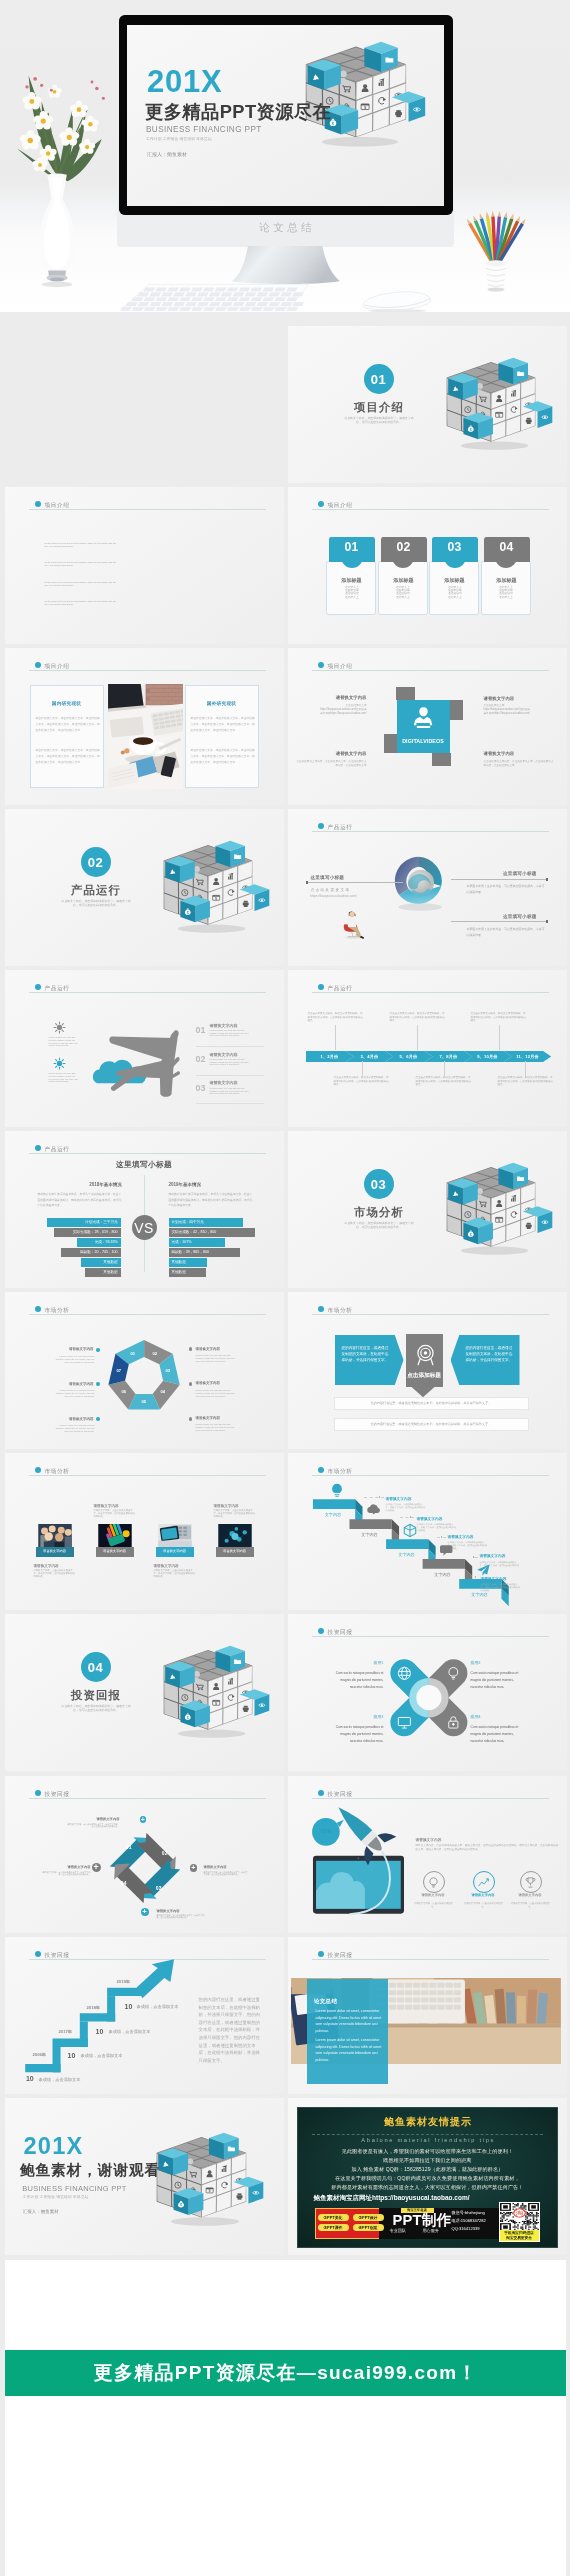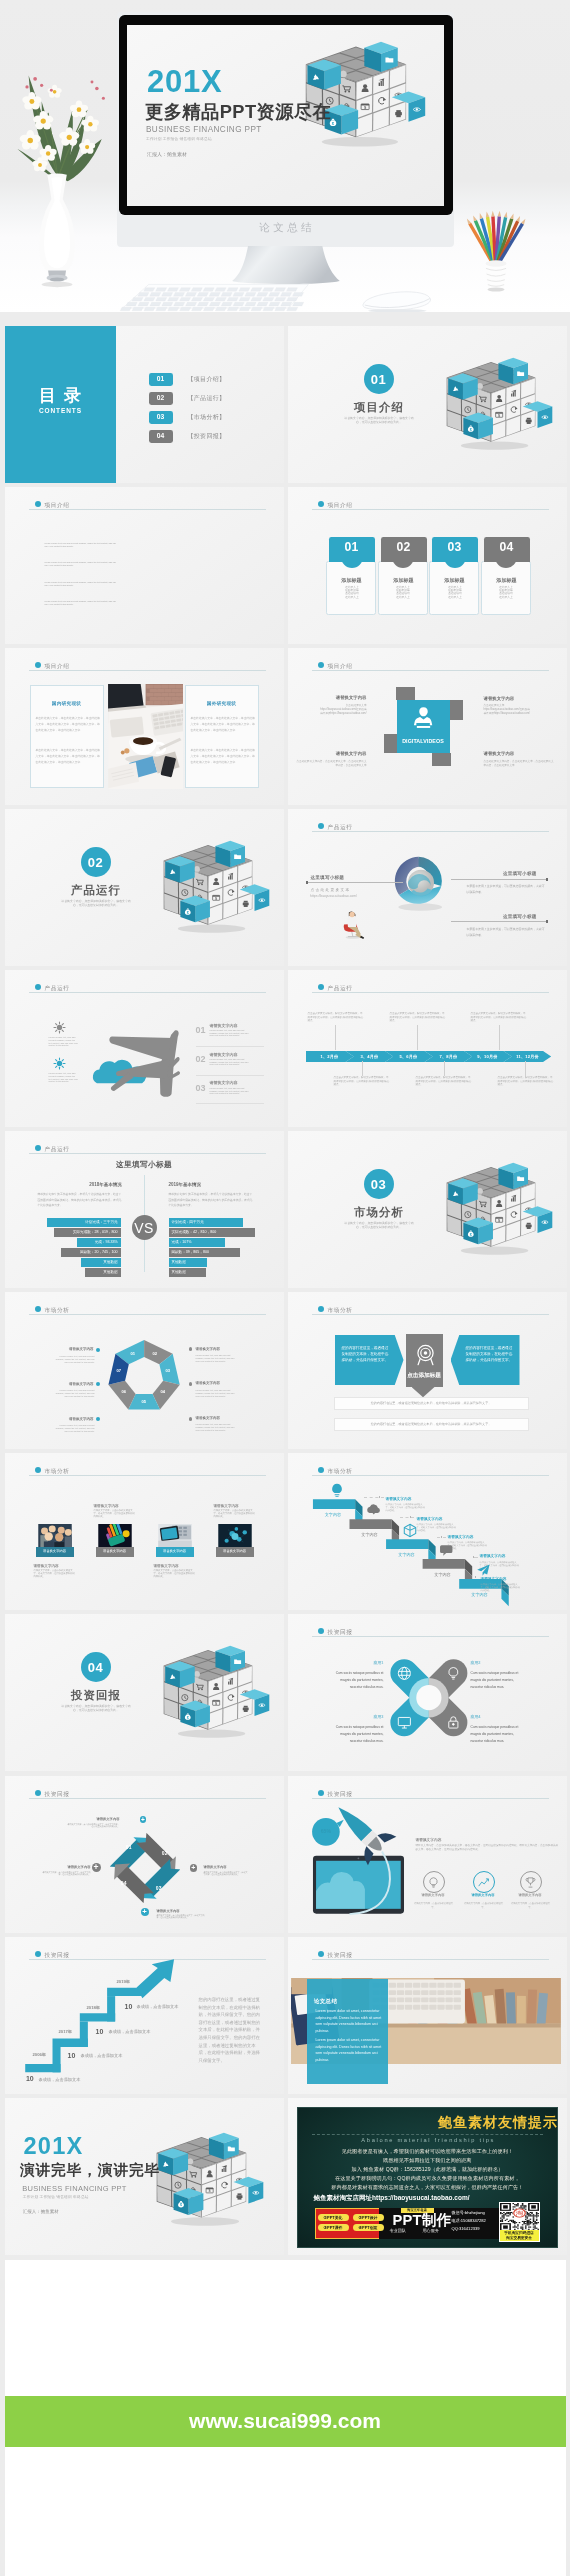--- a/index.html
+++ b/index.html
@@ -410,37 +410,20 @@
       </div>
       <div class="abs" style="left:358px;top:288px;width:77px;height:24.4px">
         <svg viewBox="0 0 94 30" width="77" height="24.4">
           <path d="M6,20 C10,6 78,-2 88,12 C94,21 66,28 34,27 C14,26.4 4,25 6,20 Z" fill="#fcfdfe" stroke="#e3e6ea" stroke-width="0.9"></path>
           <path d="M8,21 C30,27 70,24 88,13" fill="none" stroke="#d8dce0" stroke-width="0.8"></path>
           <ellipse cx="48" cy="28" rx="36" ry="2" fill="#e6e9ec"></ellipse>
         </svg>
       </div>
     </div>
 <div class="grid" style="position:absolute;left:4.5px;top:326px;width:561px;height:1929px">
-      <div class="slide" style="left:0px;top:0px">
-        <div class="abs" style="left:0;top:0;width:111px;height:157px;background:#2fa7c6"></div>
-        <div class="" style="position:absolute;left:0;top:58px;width:111px;text-align:center;color:#fff;font-size:17px;font-weight:bold;letter-spacing:1.6px;text-indent:1.6px">目 录</div>
-        <div class="" style="position:absolute;left:0;top:81px;width:111px;text-align:center;color:#fff;font-size:6.5px;font-weight:bold;letter-spacing:0.9px;text-indent:0.9px">CONTENTS</div>
-        <div class="abs" style="left:144px;top:47px;width:24px;height:12.5px;border-radius:2.4px;background:#2fa7c6"></div>
-        <div class="" style="position:absolute;left:144px;top:47px;width:24px;height:12.5px;line-height:12.5px;text-align:center;color:#fff;font-size:6.7px;font-weight:bold">01</div>
-        <div class="" style="position:absolute;left:183px;top:47px;color:#8a8a8a;font-size:6px;line-height:12.5px;letter-spacing:0.3px">【项目介绍】</div>
-        <div class="abs" style="left:144px;top:66px;width:24px;height:12.5px;border-radius:2.4px;background:#7b7b7b"></div>
-        <div class="" style="position:absolute;left:144px;top:66px;width:24px;height:12.5px;line-height:12.5px;text-align:center;color:#fff;font-size:6.7px;font-weight:bold">02</div>
-        <div class="" style="position:absolute;left:183px;top:66px;color:#8a8a8a;font-size:6px;line-height:12.5px;letter-spacing:0.3px">【产品运行】</div>
-        <div class="abs" style="left:144px;top:85px;width:24px;height:12.5px;border-radius:2.4px;background:#2fa7c6"></div>
-        <div class="" style="position:absolute;left:144px;top:85px;width:24px;height:12.5px;line-height:12.5px;text-align:center;color:#fff;font-size:6.7px;font-weight:bold">03</div>
-        <div class="" style="position:absolute;left:183px;top:85px;color:#8a8a8a;font-size:6px;line-height:12.5px;letter-spacing:0.3px">【市场分析】</div>
-        <div class="abs" style="left:144px;top:104px;width:24px;height:12.5px;border-radius:2.4px;background:#7b7b7b"></div>
-        <div class="" style="position:absolute;left:144px;top:104px;width:24px;height:12.5px;line-height:12.5px;text-align:center;color:#fff;font-size:6.7px;font-weight:bold">04</div>
-        <div class="" style="position:absolute;left:183px;top:104px;color:#8a8a8a;font-size:6px;line-height:12.5px;letter-spacing:0.3px">【投资回报】</div>
-      </div>
       <div class="slide" style="left:283px;top:0px">
         <div class="abs" style="left:158px;top:31px;width:107px;height:102px">
           <svg viewBox="11.0 5.0 152.0 145.0" width="100%%" height="100%%" preserveAspectRatio="none">
             <ellipse cx="80" cy="131" rx="48" ry="6" fill="#d8d8d8"></ellipse>
             <polygon points="75.0,12.0 138.0,34.2 75.0,56.4 12.0,34.2" fill="#7b7b7b"></polygon>
             <polygon points="75.0,56.4 138.0,34.2 138.0,103.2 75.0,125.4" fill="#9c9c9c"></polygon>
             <polygon points="75.0,56.4 12.0,34.2 12.0,103.2 75.0,125.4" fill="#6b6b6b"></polygon>
             <polygon points="75.0,13.1 94.9,19.4 75.0,25.7 55.1,19.4" fill="#a3a3a3"></polygon>
             <polygon points="96.0,20.5 115.9,26.8 96.0,33.1 76.1,26.8" fill="#a3a3a3"></polygon>
             <polygon points="117.0,27.9 136.9,34.2 117.0,40.5 97.1,34.2" fill="#a3a3a3"></polygon>
@@ -1968,28 +1951,28 @@
             <polygon points="56.7,98.8 77.7,91.4 77.7,114.4 56.7,121.8" fill="#3fadcb"></polygon>
             <polygon points="56.7,98.8 35.7,91.4 35.7,114.4 56.7,121.8" fill="#1f87a6"></polygon>
             <g transform="translate(46.2,106.6) scale(0.95)" fill="#ffffff" color="#ffffff">
               <path d="M-1,-4.6 L1,-4.6 L1.9,-2.9 L-1.9,-2.9 Z"></path>
               <path d="M-2,-2.7 C-5.3,-0.5 -5.4,5 0,5 C5.4,5 5.3,-0.5 2,-2.7 Z"></path>
               <text x="0" y="3.1" font-size="5.6" text-anchor="middle" fill="#2fa7c6" font-family="Liberation Sans,sans-serif" font-weight="bold">$</text>
             </g>
           </svg>
         </div>
         <div class="" style="position:absolute;left:19px;top:36px;color:#2fa7c6;font-size:23.6px;line-height:24.4px;font-weight:bold;letter-spacing:1.2px">201X</div>
-        <div class="" style="position:absolute;left:15.4px;top:64px;color:#3c3c3c;font-size:14.7px;line-height:16px;font-weight:bold;letter-spacing:0.9px">演讲完毕，演讲完毕</div>
+        <div class="" style="position:absolute;left:15.4px;top:64px;color:#3c3c3c;font-size:14.7px;line-height:16px;font-weight:bold;letter-spacing:0.9px">鲍鱼素材，谢谢观看</div>
         <div class="" style="position:absolute;left:17.7px;top:87px;color:#8d8d8d;font-size:7.5px;line-height:8.6px;letter-spacing:0.3px">BUSINESS FINANCING PPT</div>
         <div class="" style="position:absolute;left:18.3px;top:97px;color:#a9a9a9;font-size:3.7px;line-height:4.4px;letter-spacing:0.2px">工作计划 工作报告 销售培训 年终总结</div>
         <div class="" style="position:absolute;left:18.3px;top:111px;color:#8d8d8d;font-size:4.5px;line-height:5.2px">汇报人：鲍鱼素材</div>
       </div>
       <div class="slide" style="left:283px;top:1772px">
         <div class="abs" style="left:9.4px;top:8.6px;width:261px;height:141px;background:radial-gradient(ellipse at 50% 45%,#1b4845 0%,#123430 55%,#0b2220 100%);border:0.8px solid #2a4a46;box-sizing:border-box"></div>
-        <div class="" style="position:absolute;left:9.4px;top:18.4px;width:261px;text-align:right;color:#f5c63c;font-size:14px;line-height:12.2px;font-weight:bold;letter-spacing:1px;text-indent:1px">鲍鱼素材友情提示</div>
+        <div class="" style="position:absolute;left:9.4px;top:18.4px;width:261px;text-align:center;color:#f5c63c;font-size:10px;line-height:12.2px;font-weight:bold;letter-spacing:1px;text-indent:1px">鲍鱼素材友情提示</div>
         <div class="abs" style="left:24.4px;top:36px;width:231px;height:0;border-top:0.8px dashed #4a6b66"></div>
         <div class="" style="position:absolute;left:9.4px;top:39px;width:261px;text-align:center;color:#9dbab6;font-size:5.7px;line-height:6.8px;letter-spacing:1.7px;text-indent:1.7px">Abalone material friendship tips</div>
         <div class="" style="position:absolute;left:9.4px;top:50px;width:261px;text-align:center;color:#f0ece0;font-size:5.1px;line-height:6px;letter-spacing:0.1px">见此图者便是有缘人，希望我们的素材可以给您带来生活和工作上的便利！</div>
         <div class="" style="position:absolute;left:9.4px;top:59px;width:261px;text-align:center;color:#f0ece0;font-size:5.1px;line-height:6px;letter-spacing:0.1px">既然相见不如再拉近下我们之间的距离</div>
         <div class="" style="position:absolute;left:9.4px;top:68px;width:261px;text-align:center;color:#f0ece0;font-size:5.1px;line-height:6px;letter-spacing:0.1px">加入 鲍鱼素材 QQ群：156285129（此群若满，就加此群的群名）</div>
         <div class="" style="position:absolute;left:9.4px;top:77px;width:261px;text-align:center;color:#f0ece0;font-size:5.1px;line-height:6px;letter-spacing:0.1px">在这里关于群我唠叨几句：QQ群内成员可永久免费使用鲍鱼素材店内所有素材，</div>
         <div class="" style="position:absolute;left:9.4px;top:86px;width:261px;text-align:center;color:#f0ece0;font-size:5.1px;line-height:6px;letter-spacing:0.1px">群内都是对素材有需求的志同道合之人，大家可以互相探讨，但群内严禁任何广告！</div>
         <div class="" style="position:absolute;left:26px;top:96px;width:196px;color:#ffffff;font-size:6.5px;line-height:7.7px;font-weight:bold">鲍鱼素材淘宝店网址https://baoyusucai.taobao.com/</div>
         <div class="abs" style="left:27px;top:110px;width:184px;height:31px;background:#d9211f;border:0.8px solid #f4c23a;box-sizing:border-box"></div>
         <div class="abs" style="left:91px;top:110px;width:120px;height:31px;background:#0e0e0e"></div>
@@ -2206,17 +2189,17 @@
             <circle cx="12.5" cy="9" r="3.7" fill="none" stroke="#d4331f" stroke-width="0.7"></circle>
             <text x="12.5" y="10.8" font-size="5" text-anchor="middle" fill="#d4331f" font-family="Liberation Sans,sans-serif">淘</text>
           </svg>
         </div>
         <div class="abs" style="left:212px;top:132px;width:39px;height:11px;background:#f5ef3d"></div>
         <div class="" style="position:absolute;left:212px;top:133px;width:39px;text-align:center;color:#151515;font-size:3.7px;line-height:4.6px;font-weight:bold">手机淘宝扫码进店</div>
         <div class="" style="position:absolute;left:212px;top:138px;width:39px;text-align:center;color:#151515;font-size:3.7px;line-height:4.6px;font-weight:bold">淘宝交易更安全</div>
       </div>
     </div>
 <div class="whitebox"></div>
-<div class="bandB">
-      <div class="t">www.sucai999.com</div>
+<div class="bandA">
+      <div class="t">更多精品PPT资源尽在—sucai999.com！</div>
     </div>
 </div>
 
 
 </body></html>

